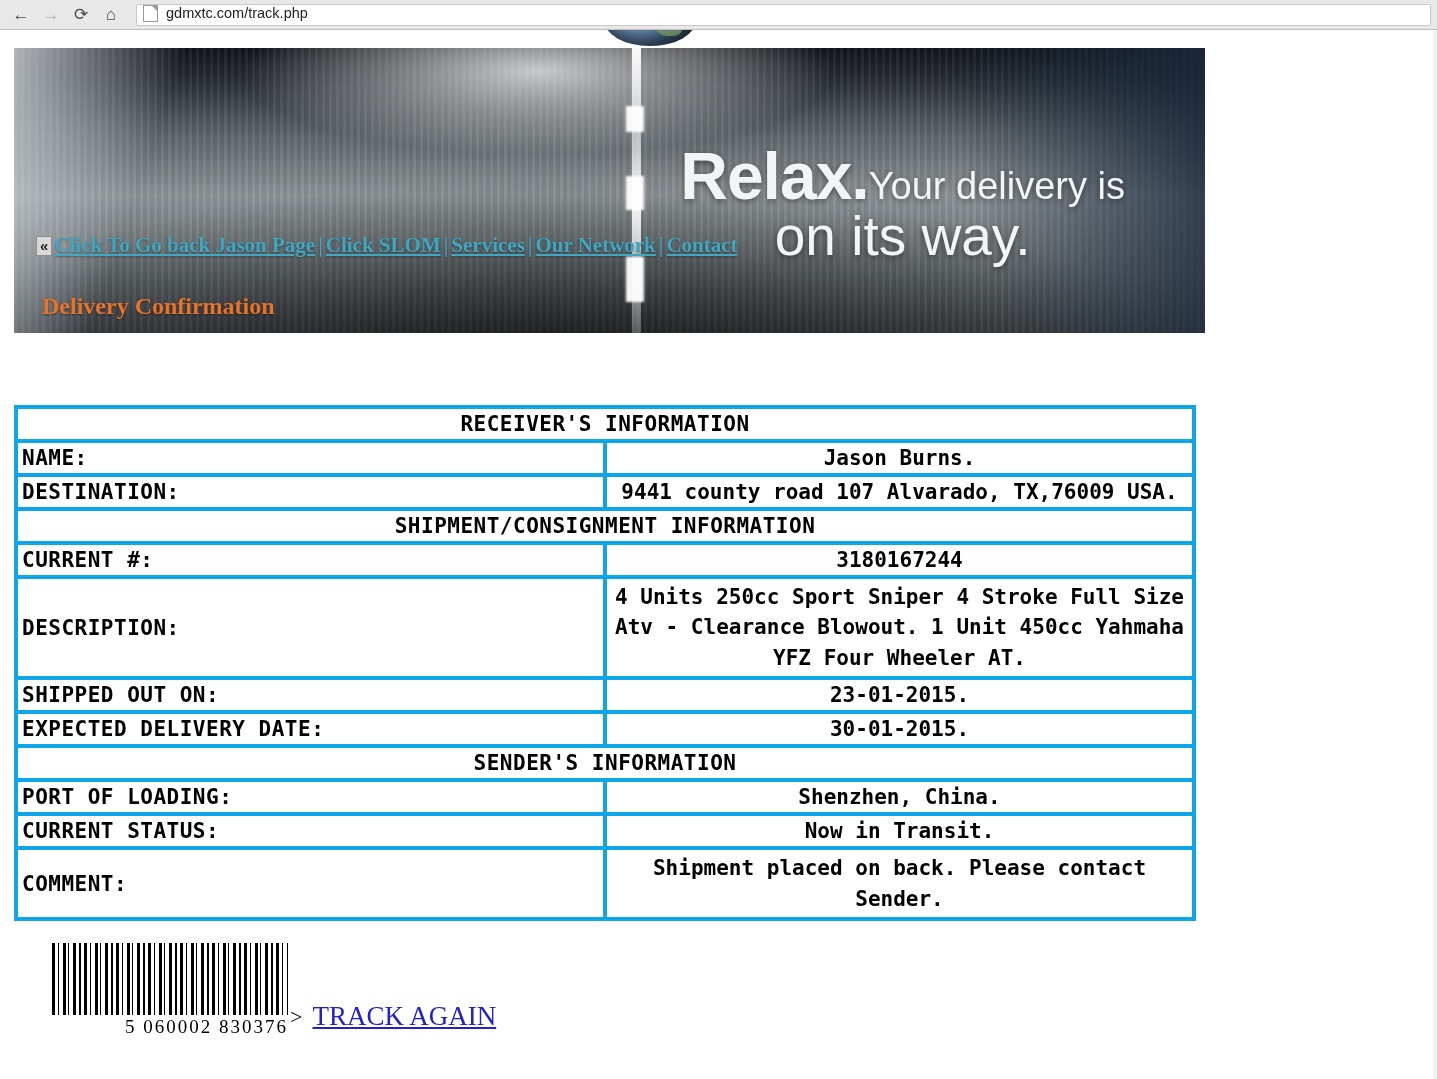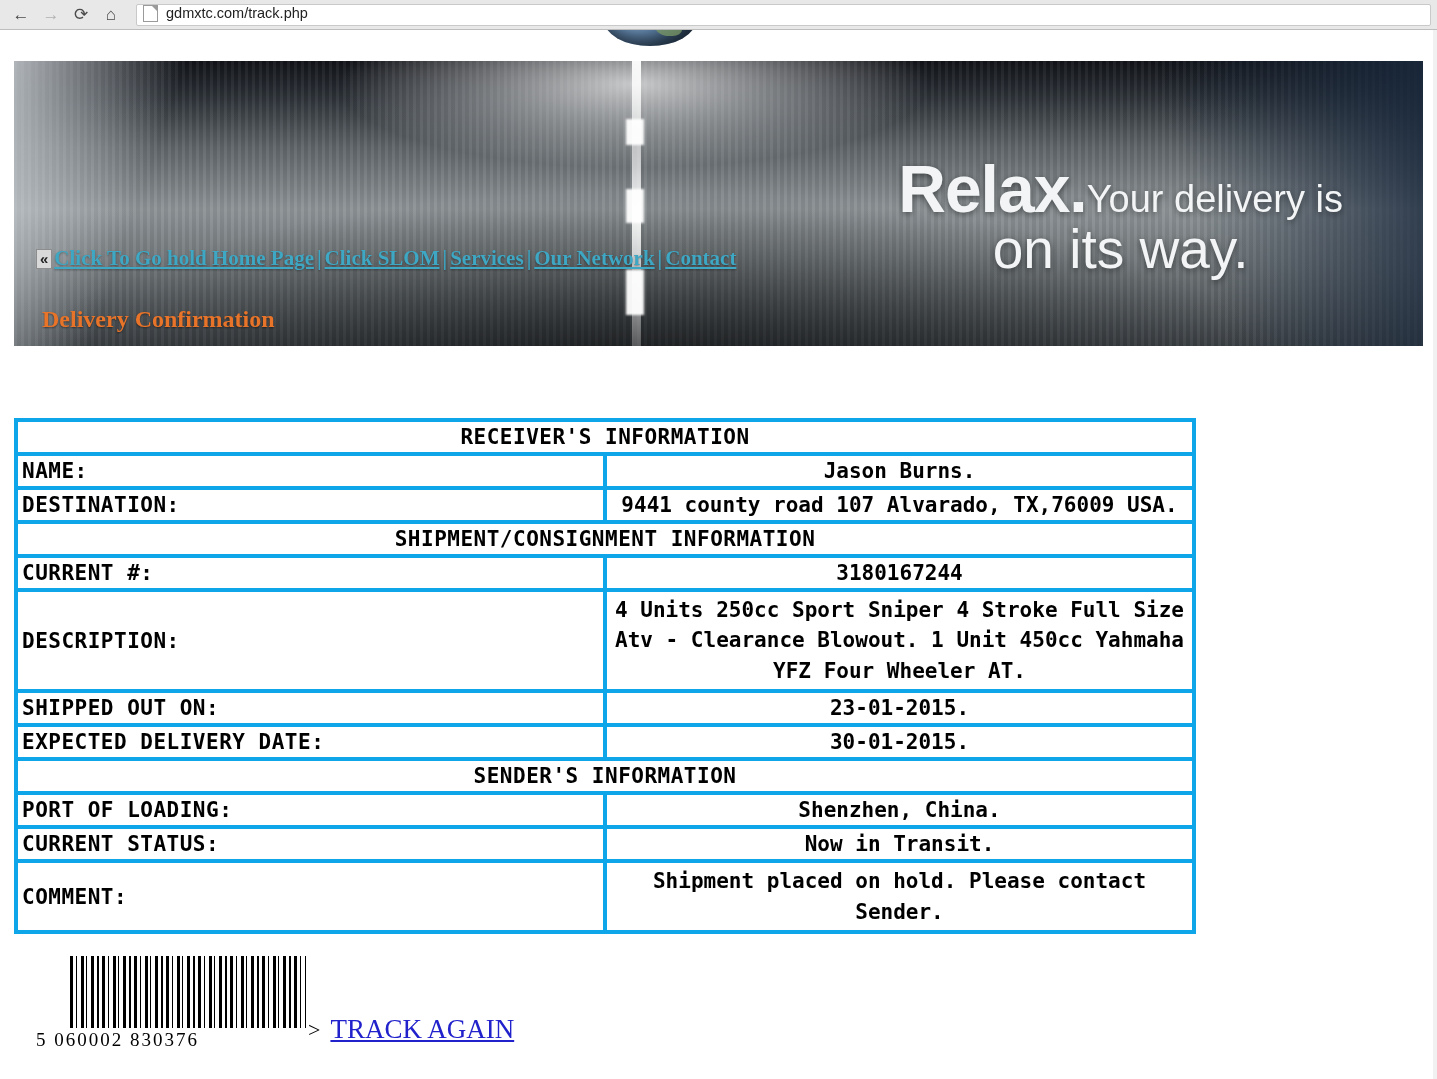--- a/index.html
+++ b/index.html
@@ -113,22 +113,22 @@
     position: absolute;
     left: 55%; top: 45%;
     width: 30%; height: 35%;
     background: #7b9a66;
     border-radius: 40% 60% 35% 55%;
     opacity: .75;
   }
 
   .banner {
     position: relative;
-    margin: 17px 14px 0 14px;
-    width: 1409px;
+    margin: 4px 14px 0 14px;
+    width: 1191px;
     height: 285px;
     box-sizing: border-box;
     overflow: hidden;
     background:
       linear-gradient(180deg, #111318 0%, #2b3036 12%, #5e6468 30%, #8d9396 52%, #6f7578 72%, #3c4145 100%);
   }
   .banner .road-blur {
     position: absolute;
     inset: 0;
     background:
@@ -260,21 +260,22 @@
   td.section {
     text-align: center;
     letter-spacing: .5px;
   }
   td.value.multi { line-height: 1.45; }
 
   
   .footer {
     display: flex;
     align-items: flex-end;
-    margin: 22px 0 0 36px;
+    margin: 22px 0 0 18px;
+    text-align: right;
   }
   .barcode-block { width: 270px; }
   .barcode {
     height: 72px;
     width: 236px;
     margin-left: 34px;
     background-image: repeating-linear-gradient(90deg,
       #000 0 3px, #fff 3px 6px, #000 6px 7px, #fff 7px 11px,
       #000 11px 14px, #fff 14px 16px, #000 16px 17px, #fff 17px 21px,
       #000 21px 24px, #fff 24px 27px, #000 27px 29px, #fff 29px 32px);
@@ -341,21 +342,21 @@
 
     <div class="relax">
       <div class="l1">
         <span class="big">Relax.</span><span class="small">Your delivery is</span>
       </div>
       <div class="l2">on its way.</div>
     </div>
 
     <div class="nav-links">
       <span class="nav-chip">«</span>
-      <a href="#">Click To Go hold Home Page</a>
+      <a href="#">Click To Go back Jason Page</a>
       <span class="sep">|</span>
       <a href="#">Click SLOM</a>
       <span class="sep">|</span>
       <a href="#">Services</a>
       <span class="sep">|</span>
       <a href="#">Our Network</a>
       <span class="sep">|</span>
       <a href="#">Contact</a>
     </div>
 
@@ -401,21 +402,21 @@
       <tr>
         <td class="label">PORT OF LOADING:</td>
         <td class="value">Shenzhen, China.</td>
       </tr>
       <tr>
         <td class="label">CURRENT STATUS:</td>
         <td class="value">Now in Transit.</td>
       </tr>
       <tr>
         <td class="label">COMMENT:</td>
-        <td class="value multi">Shipment placed on hold. Please contact Sender.</td>
+        <td class="value multi">Shipment placed on back. Please contact Sender.</td>
       </tr>
     </tbody>
       </table>
   </div>
 
   <div class="footer">
     <div class="barcode-block">
       <div class="barcode"></div>
       <div class="barcode-digits">5  060002 830376</div>
     </div>

